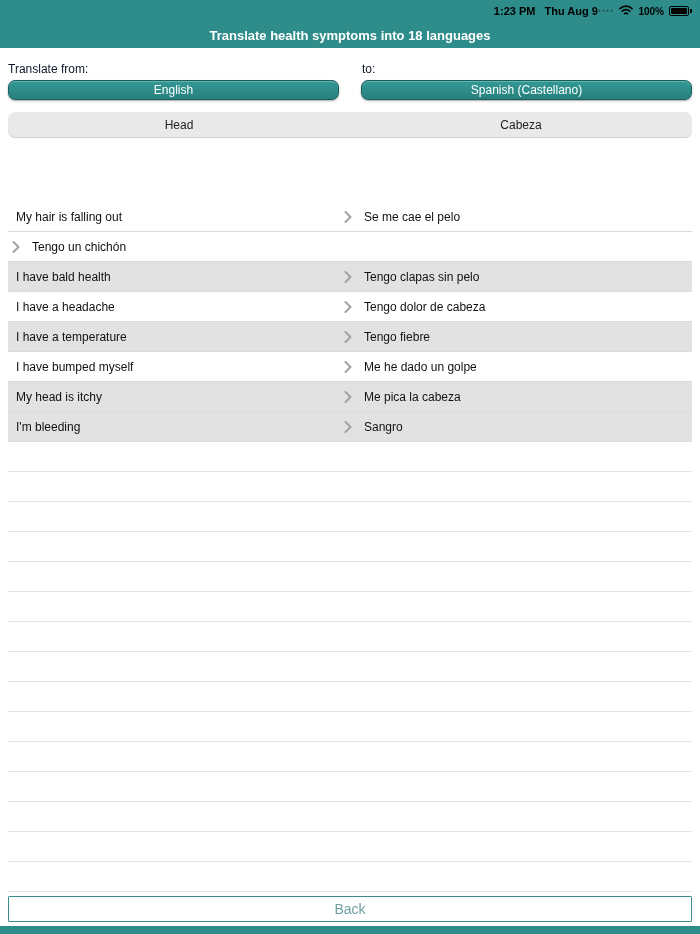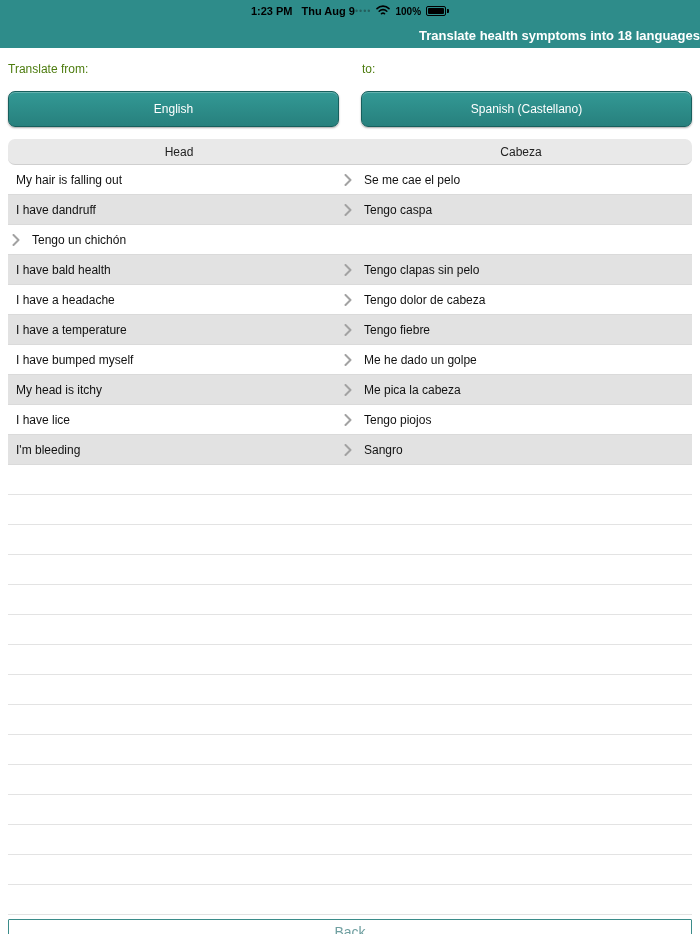--- a/index.html
+++ b/index.html
@@ -11,60 +11,60 @@
     background:#2e8c8a;
     margin:0 auto;
     display:flex; flex-direction:column;
     overflow:hidden;
     position:relative;
   }
 
   
   .status-bar{
     height:22px; flex:0 0 22px;
-    display:flex; justify-content:center; align-items:center;
+    display:flex; justify-content:flex-end; align-items:center;
     padding:0 8px;
     color:#000; font-size:11px;
   }
   .status-left{ display:flex; gap:9px; align-items:center; }
   .status-time{ font-weight:700; }
   .status-date{ font-weight:600; }
   .status-right{ display:flex; gap:5px; align-items:center; }
   .cell-dots{ letter-spacing:1px; font-size:9px; color:#1c3a39; opacity:.55; }
   .battery{ display:inline-flex; align-items:center; }
   .battery-body{
     width:20px; height:10px; border:1px solid #000; border-radius:2px;
     padding:1px; display:inline-block;
   }
   .battery-fill{ display:block; width:100%; height:100%; background:#000; border-radius:1px; }
   .battery-nub{ width:2px; height:4px; background:#000; border-radius:0 1px 1px 0; margin-left:1px; }
   .battery-text{ font-size:10px; font-weight:700; }
 
   
   .nav-bar{
     height:26px; flex:0 0 26px;
-    display:flex; align-items:center; justify-content:flex-end;
+    display:flex; align-items:center; justify-content:center;
     color:#fff; font-size:13px; font-weight:700;
   }
 
   
   .content{
     flex:1;
     background:#fff;
     margin-bottom:8px;
     display:flex; flex-direction:column;
   }
 
   
   .controls{ padding:14px 8px 10px; }
-  .labels-row{ display:flex; font-size:12px; color:#4d7c0f; margin-bottom:15px; }
+  .labels-row{ display:flex; font-size:12px; color:#0f172a; margin-bottom:4px; }
   .from-label{ width:354px; }
   .buttons-row{ display:flex; gap:22px; }
   .lang-button{
-    flex:1; height:36px;
+    flex:1; height:20px;
     border:1px solid #175f5d; border-radius:7px;
     background:linear-gradient(#339995,#27807d);
     color:#fff; font-size:12px;
     display:flex; align-items:center; justify-content:center;
     box-shadow:0 1px 2px rgba(0,0,0,.35), inset 0 1px 0 rgba(255,255,255,.25);
     cursor:pointer;
   }
 
   
   .table-header{
@@ -162,29 +162,20 @@
     <div class="symptom-list">
         <div class="symptom-row">
     <span class="symptom-en">My hair is falling out</span>
     <span class="chevron-cell">
       <svg width="8" height="12" viewBox="0 0 8 12" fill="none" stroke="#a2a2a2" stroke-width="2" stroke-linecap="round" stroke-linejoin="round">
         <path d="M1.5 1 L6.5 6 L1.5 11"></path>
       </svg>
     </span>
     <span class="symptom-es">Se me cae el pelo</span>
   </div>
-        <div class="symptom-row row-alt">
-    <span class="symptom-en">I have dandruff</span>
-    <span class="chevron-cell">
-      <svg width="8" height="12" viewBox="0 0 8 12" fill="none" stroke="#a2a2a2" stroke-width="2" stroke-linecap="round" stroke-linejoin="round">
-        <path d="M1.5 1 L6.5 6 L1.5 11"></path>
-      </svg>
-    </span>
-    <span class="symptom-es">Tengo caspa</span>
-  </div>
         <div class="symptom-row">
     <span class="chevron-cell">
       <svg width="8" height="12" viewBox="0 0 8 12" fill="none" stroke="#a2a2a2" stroke-width="2" stroke-linecap="round" stroke-linejoin="round">
         <path d="M1.5 1 L6.5 6 L1.5 11"></path>
       </svg>
     </span>
     <span class="symptom-es">Tengo un chichón</span>
   </div>
         <div class="symptom-row row-alt">
     <span class="symptom-en">I have bald health</span>
@@ -223,29 +214,20 @@
     <span class="symptom-es">Me he dado un golpe</span>
   </div>
         <div class="symptom-row row-alt">
     <span class="symptom-en">My head is itchy</span>
     <span class="chevron-cell">
       <svg width="8" height="12" viewBox="0 0 8 12" fill="none" stroke="#a2a2a2" stroke-width="2" stroke-linecap="round" stroke-linejoin="round">
         <path d="M1.5 1 L6.5 6 L1.5 11"></path>
       </svg>
     </span>
     <span class="symptom-es">Me pica la cabeza</span>
-  </div>
-        <div class="symptom-row">
-    <span class="symptom-en">I have lice</span>
-    <span class="chevron-cell">
-      <svg width="8" height="12" viewBox="0 0 8 12" fill="none" stroke="#a2a2a2" stroke-width="2" stroke-linecap="round" stroke-linejoin="round">
-        <path d="M1.5 1 L6.5 6 L1.5 11"></path>
-      </svg>
-    </span>
-    <span class="symptom-es">Tengo piojos</span>
   </div>
         <div class="symptom-row row-alt">
     <span class="symptom-en">I'm bleeding</span>
     <span class="chevron-cell">
       <svg width="8" height="12" viewBox="0 0 8 12" fill="none" stroke="#a2a2a2" stroke-width="2" stroke-linecap="round" stroke-linejoin="round">
         <path d="M1.5 1 L6.5 6 L1.5 11"></path>
       </svg>
     </span>
     <span class="symptom-es">Sangro</span>
   </div>

